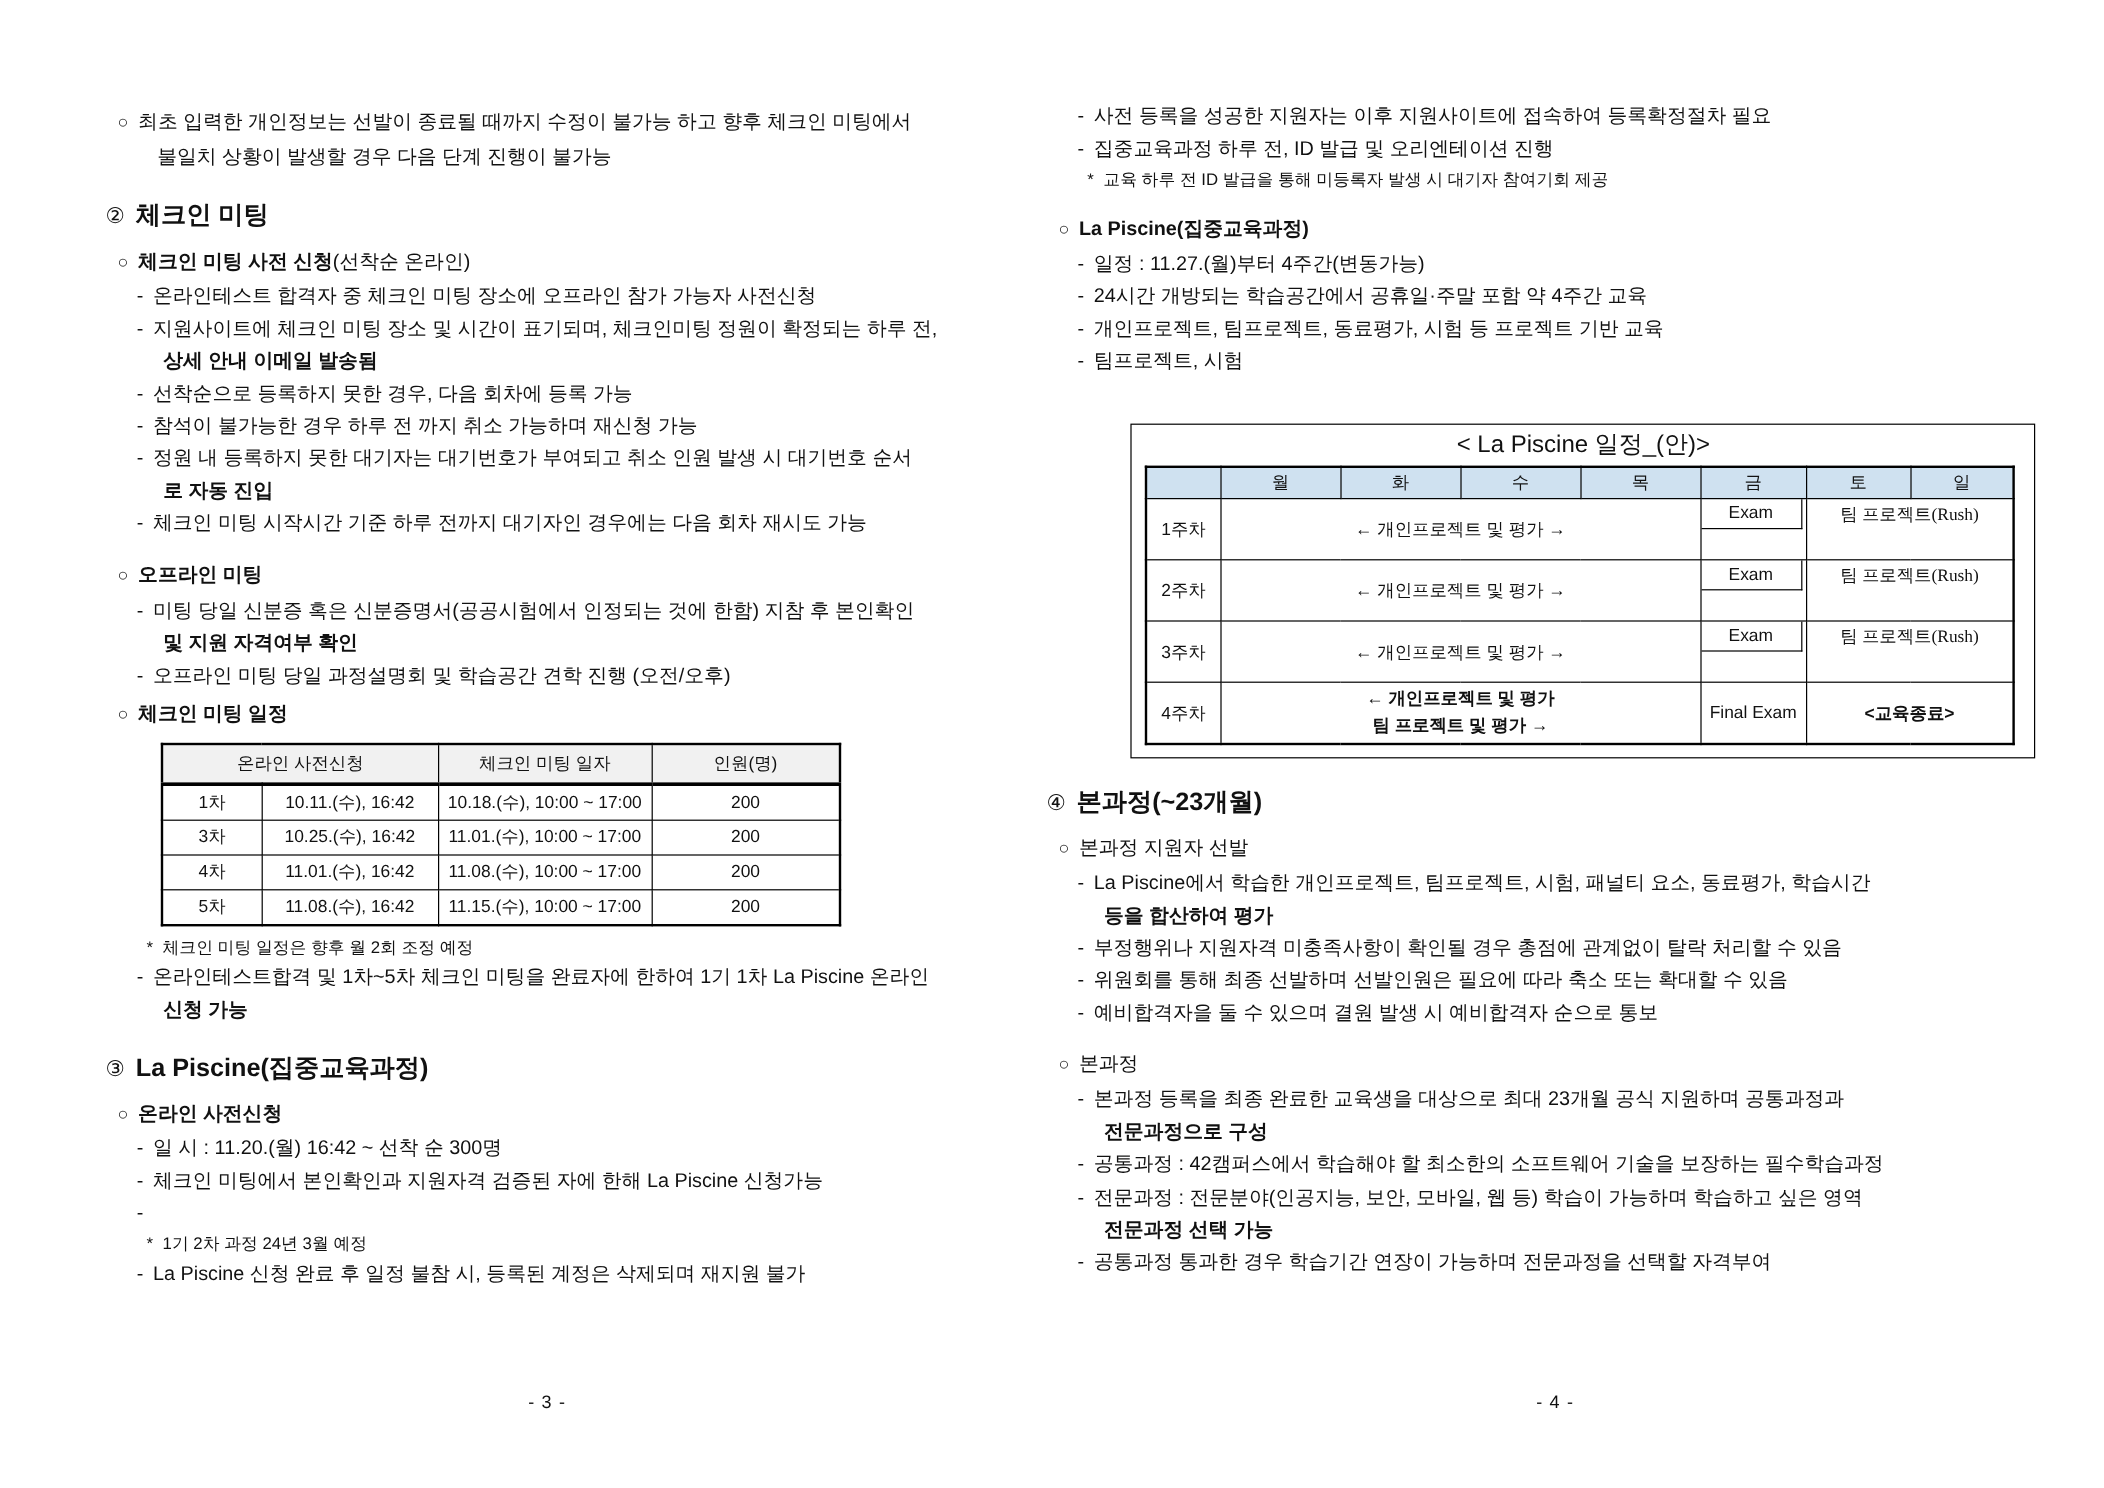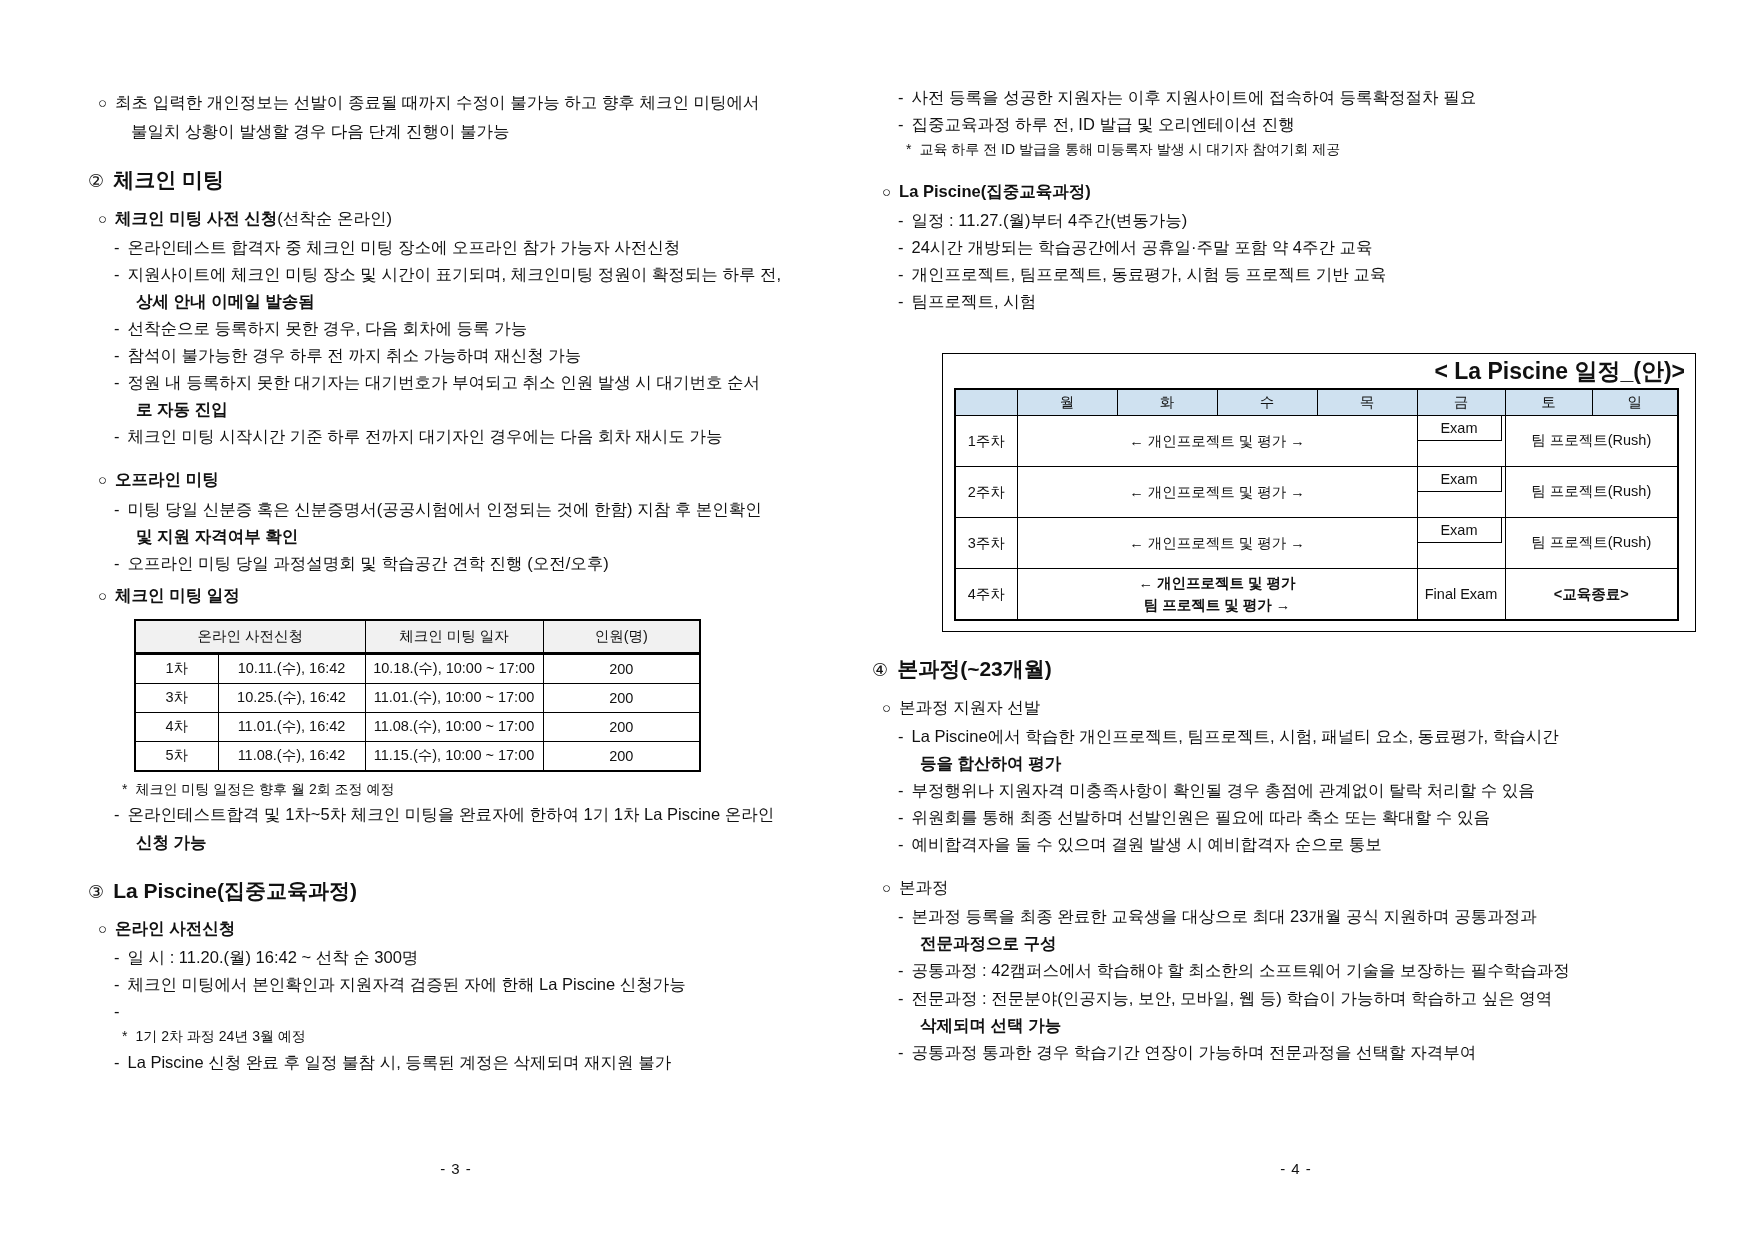--- a/index.html
+++ b/index.html
@@ -28,31 +28,31 @@
   .ck-table th,.ck-table td{border:1px solid var(--border,#000);text-align:center;
             font-size:14.5px;padding:0 4px;}
   .ck-table thead th{background:var(--table-header-gray,#f1f1f1);height:31px;
             border-bottom:3px solid var(--border,#000);font-weight:400;}
   .ck-table tbody td{height:28px;}
   .col-round{width:83px}.col-signup{width:147px}.col-date{width:178px}.col-cap{width:157px}
 
   
   .lp-box{border:1.5px solid var(--border,#000);width:754px;margin:40px 0 8px 70px;
           padding:0 10px 10px 11px;box-sizing:border-box;}
-  .lp-title{text-align:right;font-weight:700;font-size:23px;height:34px;line-height:34px;}
+  .lp-title{text-align:center;font-weight:400;font-size:20px;height:34px;line-height:34px;}
   .lp-table{border-collapse:collapse;table-layout:fixed;width:723px;border:2px solid var(--border,#000);}
   .lp-table th,.lp-table td{border:1px solid var(--border,#000);font-size:14.5px;
           text-align:center;padding:0;}
   .lp-table thead th{background:var(--table-header-blue,#cfe1f0);height:25px;font-weight:400;}
   .lp-table td.wk-label{height:50px;vertical-align:middle;}
   .lp-table td.wk-span{vertical-align:middle;}
   .lp-table td.wk-exam{vertical-align:top;}
   .exam-box{height:24px;line-height:24px;border-bottom:1px solid var(--border,#000);
           border-right:1px solid var(--border,#000);width:calc(100% - 4px);}
-  .lp-table td.wk-weekend{vertical-align:top;padding-top:15px;}
+  .lp-table td.wk-weekend{vertical-align:top;padding-top:3px;font-family:Liberation Serif, serif;}
   .lp-table td.wk-end{vertical-align:middle;padding-top:0;font-weight:bold;}
   .lp-table td.wk-final{vertical-align:middle;}
   .wk-full div{line-height:1.55;font-weight:bold;}
   .col-wk{width:62px}.col-day{width:100px}.col-fri{width:88px}.col-sat{width:87px}.col-sun{width:86px}
 
   .pageno{position:absolute;top:1078px;left:0;right:0;text-align:center;
           font-size:15px;letter-spacing:1px;}
 </style>
 </head>
 <body>
@@ -353,21 +353,21 @@
         </div>
         <div class="line k-b2">
           <span class="marker">-</span>
           <span>공통과정 : 42캠퍼스에서 학습해야 할 최소한의 소프트웨어 기술을 보장하는 필수학습과정</span>
         </div>
         <div class="line k-b2">
           <span class="marker">-</span>
           <span>전문과정 : 전문분야(인공지능, 보안, 모바일, 웹 등) 학습이 가능하며 학습하고 싶은 영역</span>
         </div>
         <div class="line k-c2">
-          <span>삭제되며 선택 가능</span>
+          <span>전문과정 선택 가능</span>
         </div>
         <div class="line k-b2">
           <span class="marker">-</span>
           <span>공통과정 통과한 경우 학습기간 연장이 가능하며 전문과정을 선택할 자격부여</span>
         </div>
       </div>
     <div class="pageno">- 4 -</div>
   </div>
 
 </div>

